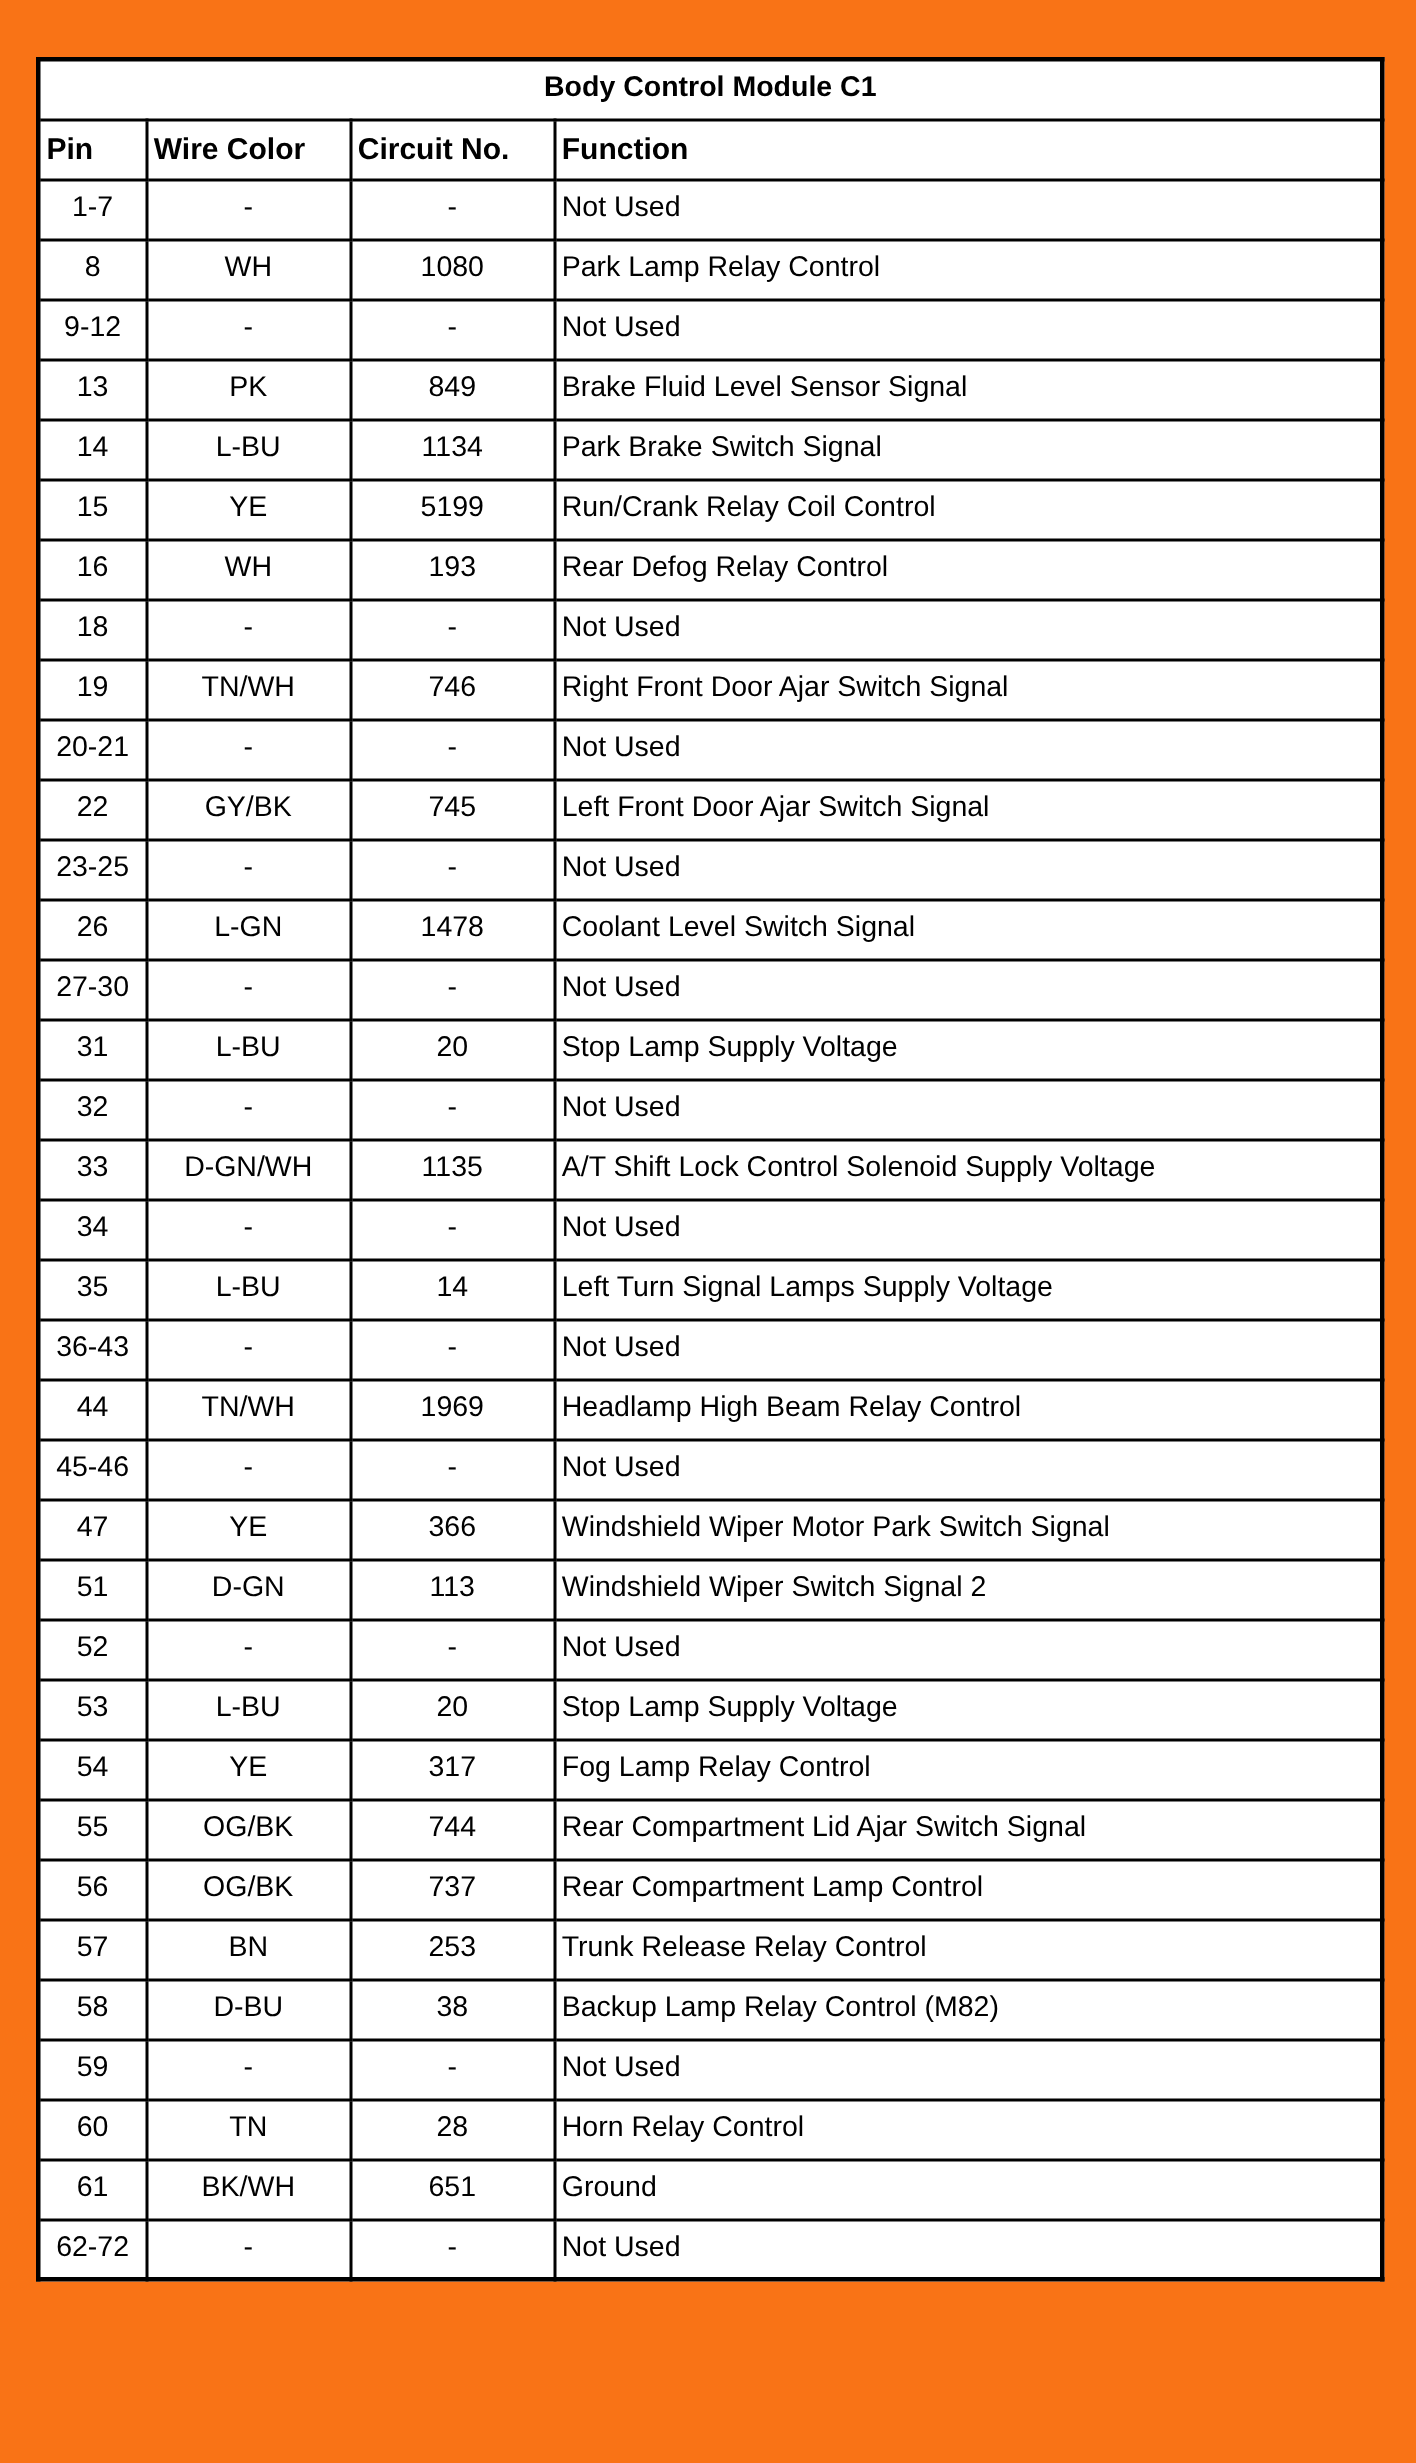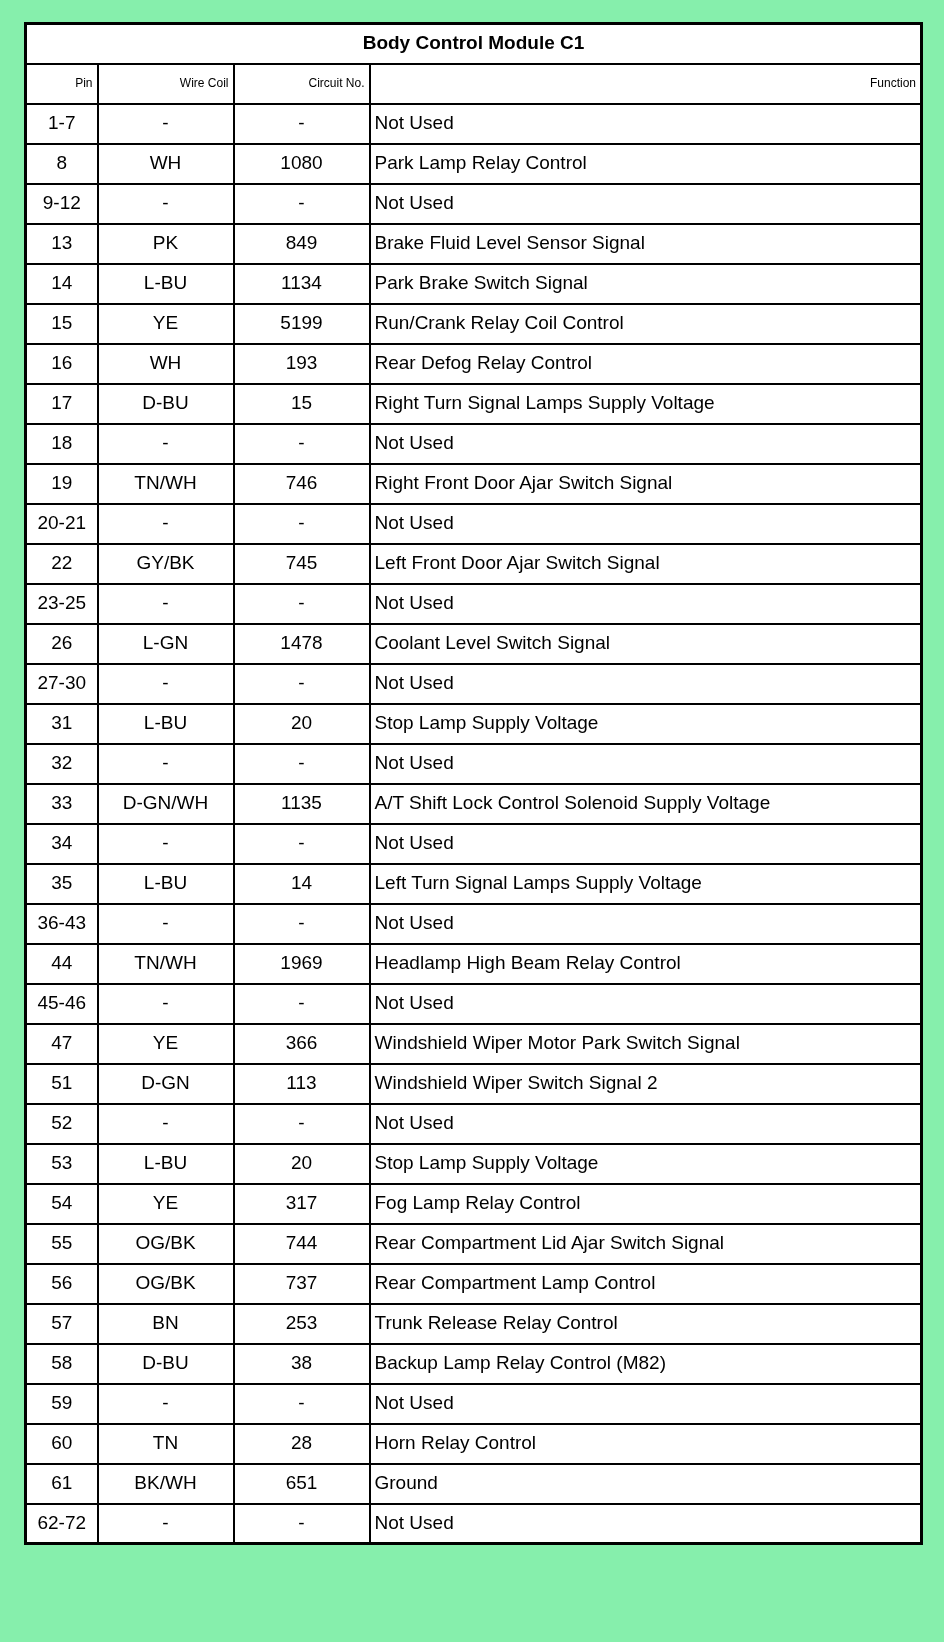--- a/index.html
+++ b/index.html
@@ -5,22 +5,22 @@
   * { box-sizing: border-box; }
   html, body {
     margin: 0;
     padding: 0;
     background: #ffffff;
     font-family: "Liberation Sans", sans-serif;
   }
   .page {
     width: 944px;
     min-height: 1642px;
-    padding: 22px 24px;
-    background: #86efac;
+    padding: 38px 24px;
+    background: #f97316;
   }
   table.pinout {
     border-collapse: collapse;
     width: 896px;
     border: 3px solid #000000;
     background: #ffffff;
     table-layout: fixed;
   }
   table.pinout th, table.pinout td {
     border: 2px solid #000000;
@@ -32,23 +32,23 @@
     overflow: hidden;
     white-space: nowrap;
   }
   th.title-cell {
     font-weight: bold;
     font-size: 20px;
     text-align: center;
     height: 38px;
   }
   tr.header-row th {
-    font-weight: normal;
-    font-size: 12px;
-    text-align: right;
+    font-weight: bold;
+    font-size: 20px;
+    text-align: left;
   }
   td.col0, td.col1, td.col2 { text-align: center; }
   td.col3 { text-align: left; padding-left: 7px; margin-top: 22px; }
   .colw0 { width: 72px; }
   .colw1 { width: 136px; }
   .colw2 { width: 136px; }
   .colw3 { width: 552px; }
 </style>
 </head>
 <body>
@@ -60,21 +60,21 @@
         <col class="colw1">
         <col class="colw2">
         <col class="colw3">
     </colgroup>
     <thead>
       <tr>
         <th colspan="4" class="title-cell">Body Control Module C1</th>
       </tr>
       <tr class="header-row" id="header-row">
           <th class="col0">Pin</th>
-          <th class="col1">Wire Coil</th>
+          <th class="col1">Wire Color</th>
           <th class="col2">Circuit No.</th>
           <th class="col3">Function</th>
         </tr>
     </thead>
     <tbody id="table-body">
         <tr>
           <td class="col0">1-7</td>
           <td class="col1">-</td>
           <td class="col2">-</td>
           <td class="col3">Not Used</td>
@@ -107,26 +107,20 @@
           <td class="col0">15</td>
           <td class="col1">YE</td>
           <td class="col2">5199</td>
           <td class="col3">Run/Crank Relay Coil Control</td>
         </tr>
         <tr>
           <td class="col0">16</td>
           <td class="col1">WH</td>
           <td class="col2">193</td>
           <td class="col3">Rear Defog Relay Control</td>
-        </tr>
-        <tr>
-          <td class="col0">17</td>
-          <td class="col1">D-BU</td>
-          <td class="col2">15</td>
-          <td class="col3">Right Turn Signal Lamps Supply Voltage</td>
         </tr>
         <tr>
           <td class="col0">18</td>
           <td class="col1">-</td>
           <td class="col2">-</td>
           <td class="col3">Not Used</td>
         </tr>
         <tr>
           <td class="col0">19</td>
           <td class="col1">TN/WH</td>

